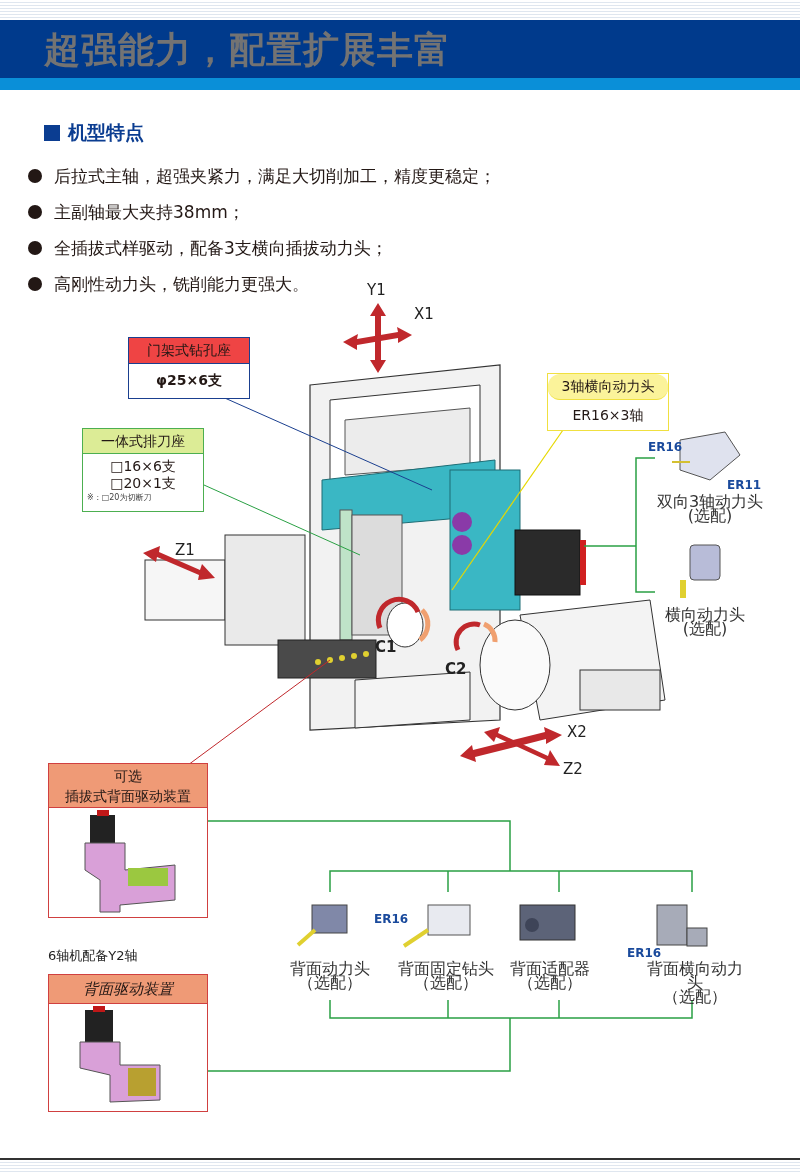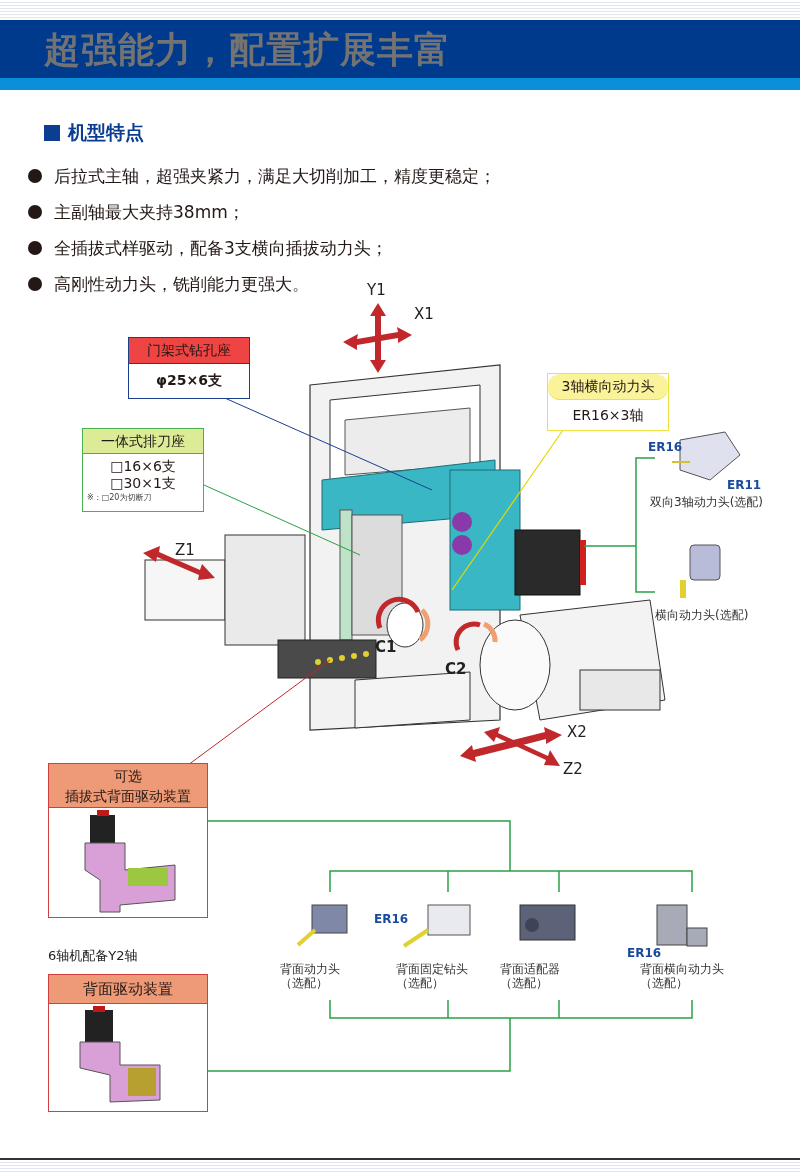--- a/index.html
+++ b/index.html
@@ -14,21 +14,21 @@
   .sq { width:16px; height:16px; background:#0b3d91; }
   .section-title { font-size:19px; font-weight:bold; color:#0b3d91; }
   .features { position:absolute; left:28px; top:158px; }
   .feat { display:flex; align-items:center; height:36px; font-size:17px; color:#231815; }
   .dot { width:14px; height:14px; border-radius:50%; background:#231815; margin-right:12px; }
   .lbl { position:absolute; font-size:15px; color:#222; }
   .box { position:absolute; background:#fff; }
   .box .hd { text-align:center; font-size:14px; }
   .box .bd { text-align:center; font-size:14px; }
   .note { font-size:8px; color:#444; }
-  .caption { position:absolute; font-size:12px; color:#333; line-height:14px; }
+  .caption { position:absolute; font-size:16px; color:#333; text-align:center; line-height:14px; }
   .er { position:absolute; font-size:12px; font-weight:bold; color:#1a4a9c; }
   .bottomline { position:absolute; left:0; top:1158px; width:800px; height:2px; background:#333; }
   .bottomstripes { position:absolute; left:0; top:1160px; width:800px; height:13px;
     background:repeating-linear-gradient(to bottom,#ffffff 0 2px,#dfe6ef 2px 3px); }
   svg { position:absolute; left:0; top:0; }
 </style>
 </head>
 <body>
 
 <div class="topstripes"></div>
@@ -195,21 +195,21 @@
 <div class="lbl" style="left:563px;top:760px;">Z2</div>
 
 <div class="box" style="left:128px;top:337px;width:120px;height:60px;border:1.5px solid #1a3f8f;">
   <div class="hd" style="background:#ef4444;border-bottom:1.5px solid #1a3f8f;height:25px;line-height:25px;">门架式钻孔座</div>
   <div class="bd" style="line-height:32px;font-weight:bold;">φ25×6支</div>
 </div>
 
 <div class="box" style="left:82px;top:428px;width:120px;height:82px;border:1.5px solid #4caf50;">
   <div class="hd" style="background:#dcec96;border-bottom:1.5px solid #4caf50;height:24px;line-height:24px;">一体式排刀座</div>
   <div class="bd" style="line-height:17px;margin-top:4px;">□16×6支</div>
-  <div class="bd" style="line-height:17px;">□30×1支</div>
+  <div class="bd" style="line-height:17px;">□20×1支</div>
   <div class="note" style="padding-left:4px;">※：□20为切断刀</div>
 </div>
 
 <div class="box" style="left:547px;top:373px;width:120px;height:56px;border:1.5px solid #f0e040;">
   <div class="hd" style="background:#fbf39a;border-bottom:1.5px solid #f0e040;height:25px;line-height:25px;border-radius:12px;">3轴横向动力头</div>
   <div class="bd" style="line-height:30px;">ER16×3轴</div>
 </div>
 
 <div class="er" style="left:648px;top:440px;">ER16</div>
 <div class="er" style="left:727px;top:478px;">ER11</div>
@@ -218,21 +218,21 @@
 
 <div class="box" style="left:48px;top:763px;width:158px;height:153px;border:1.5px solid #d04040;background:transparent;">
   <div style="background:#ef9a76;border-bottom:1.5px solid #d04040;height:44px;text-align:center;font-size:14px;line-height:20px;padding-top:2px;box-sizing:border-box;">
     <div>可选</div>
     <div>插拔式背面驱动装置</div>
   </div>
 </div>
 
 <div class="lbl" style="left:48px;top:947px;font-size:13px;">6轴机配备Y2轴</div>
 
-<div class="box" style="left:48px;top:974px;width:158px;height:136px;border:1.5px solid #d04040;background:transparent;">
+<div class="box" style="left:48px;top:974px;width:158px;height:136px;border:1.5px solid #d04040;background:transparent;font-style:italic;">
   <div style="background:#ef9a76;border-bottom:1.5px solid #d04040;height:28px;line-height:28px;text-align:center;font-size:15px;">背面驱动装置</div>
 </div>
 
 <div class="er" style="left:374px;top:912px;">ER16</div>
 <div class="er" style="left:627px;top:946px;">ER16</div>
 
 <div class="caption" style="left:280px;top:962px;width:100px;">
   <div>背面动力头</div>
     <div>（选配）</div>
 </div>

